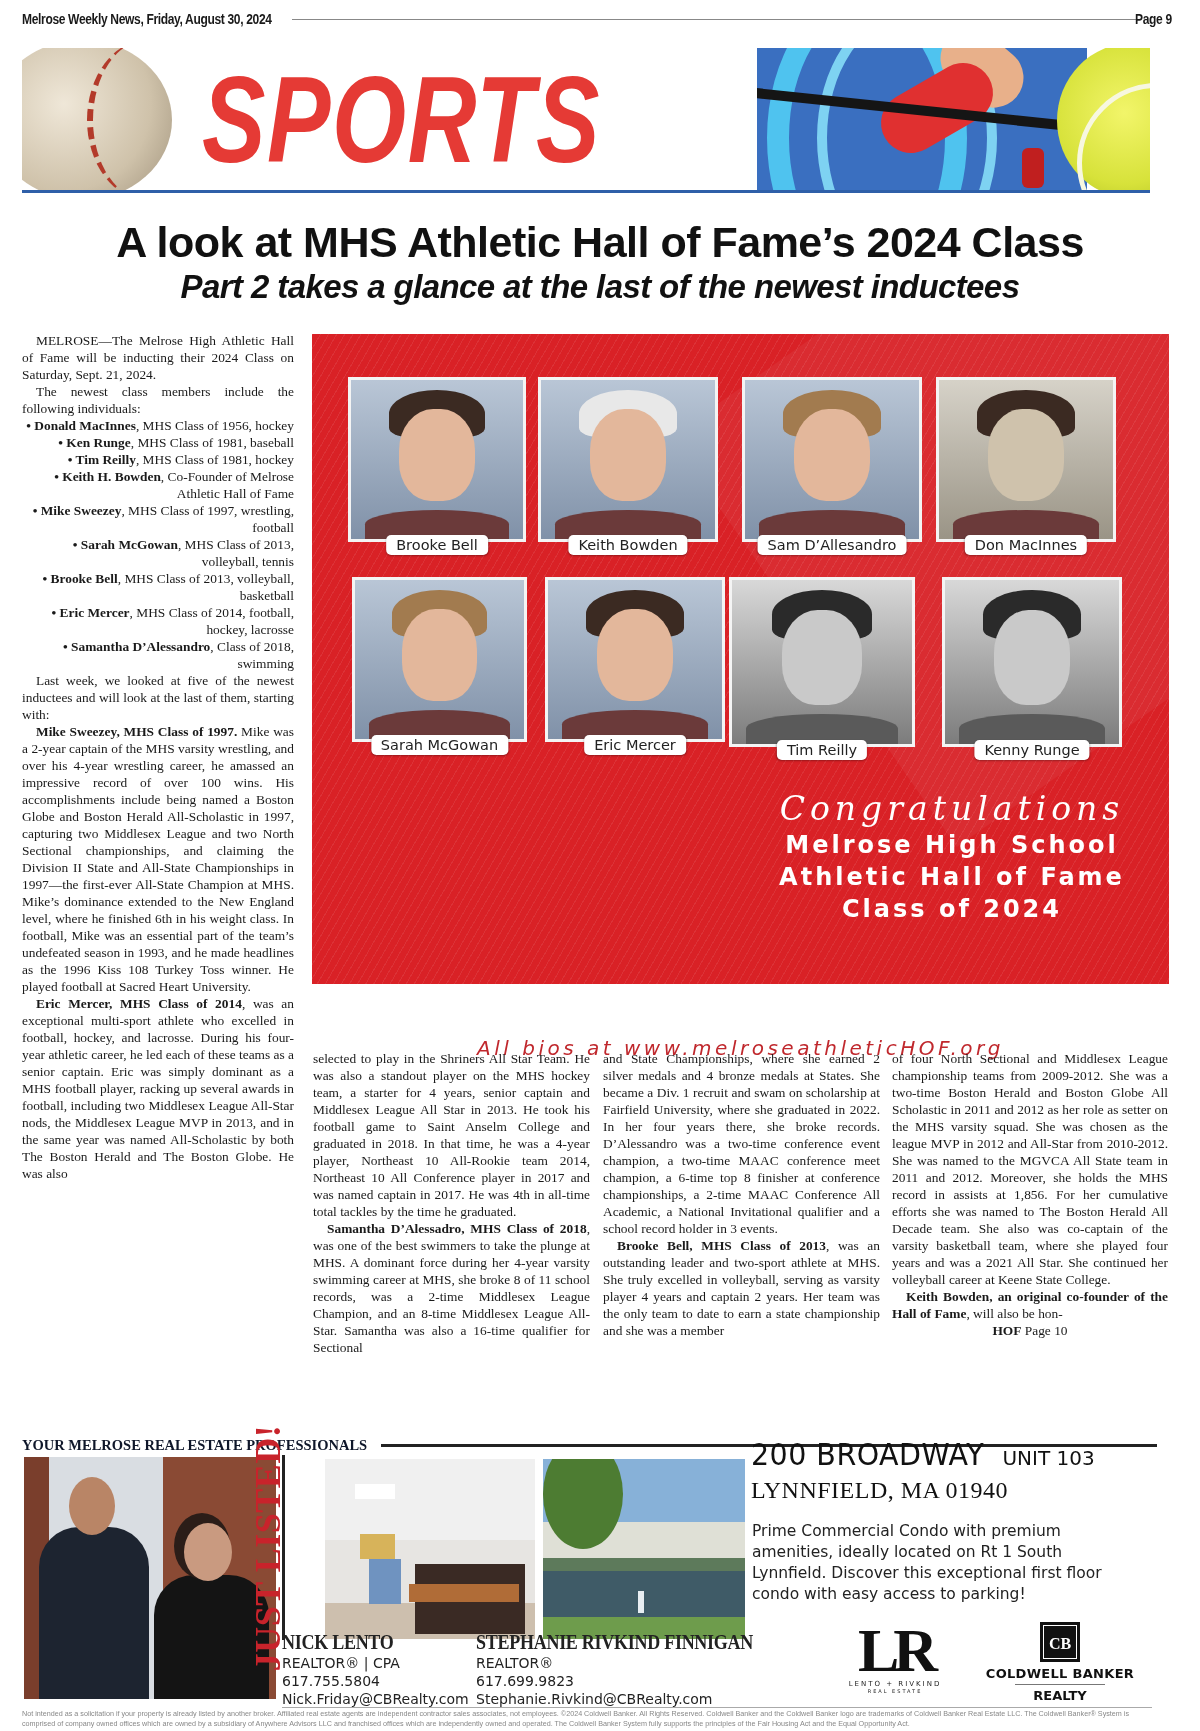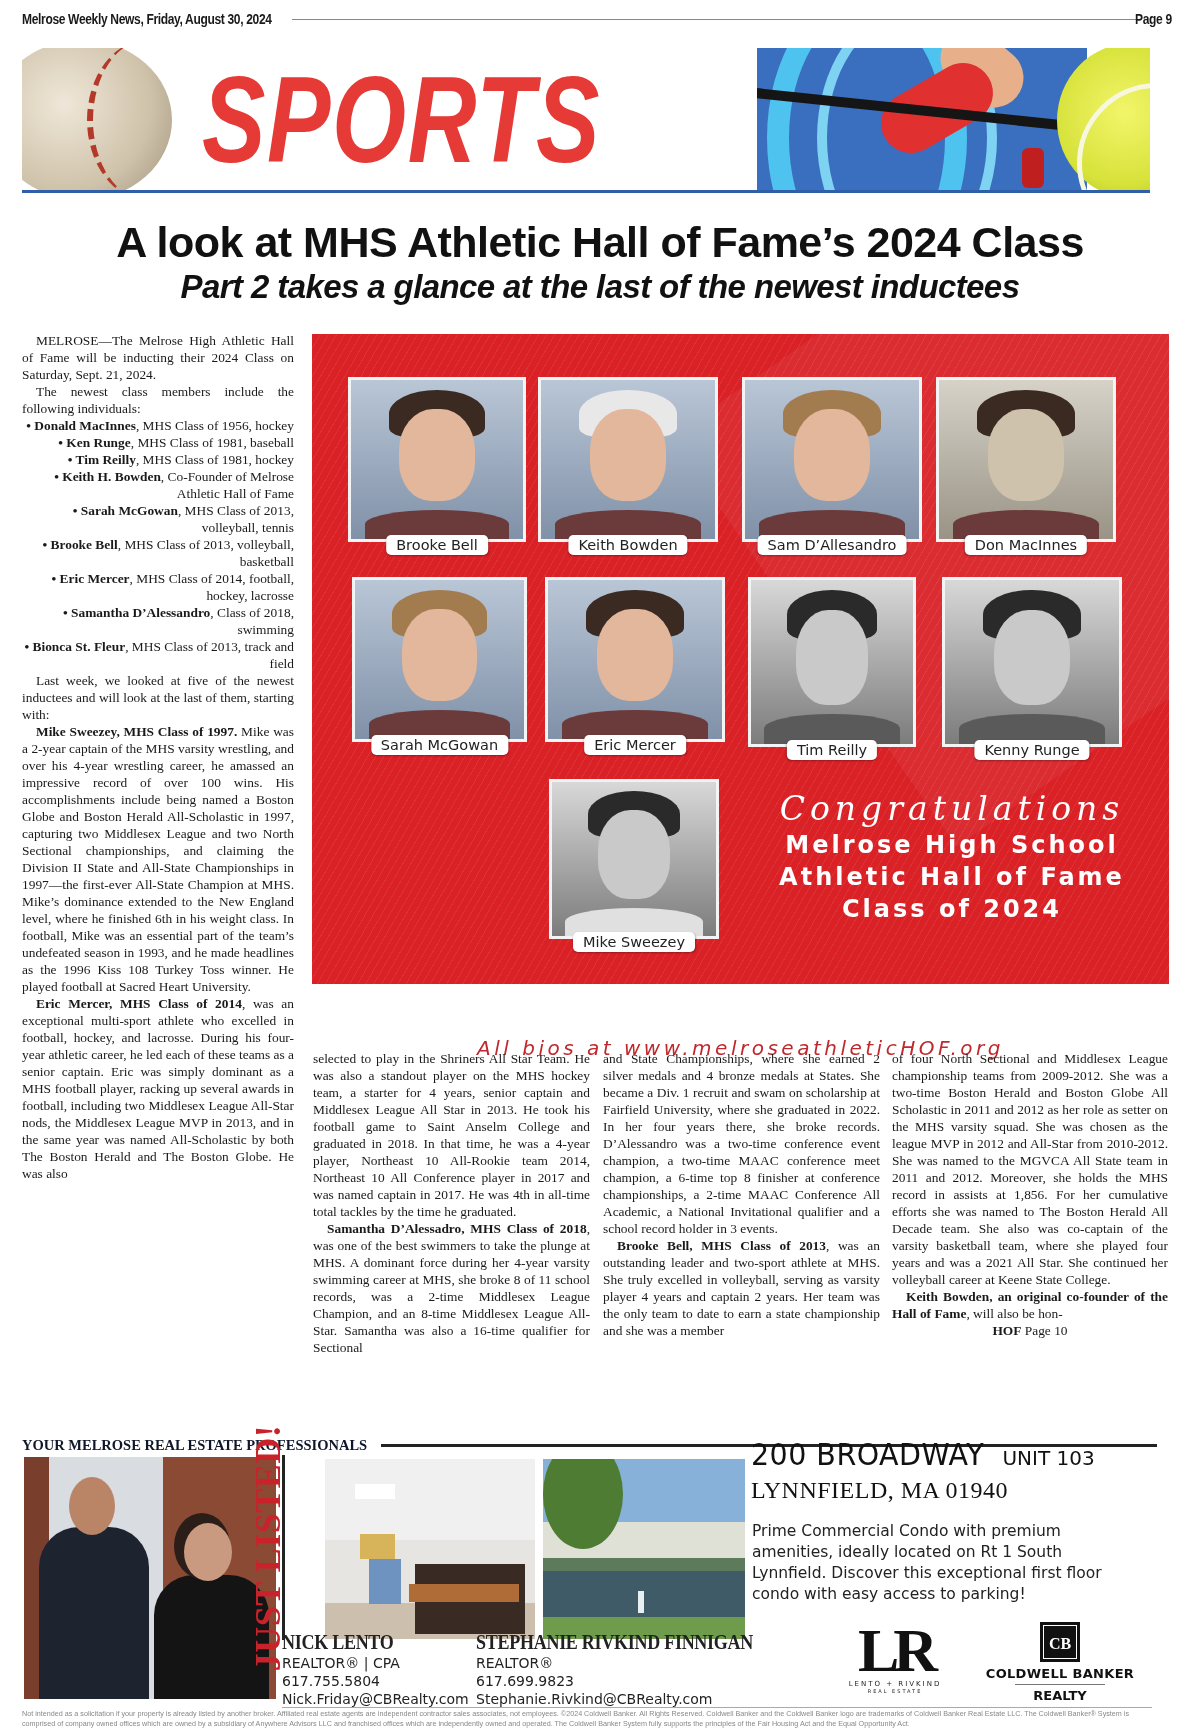--- a/index.html
+++ b/index.html
@@ -138,25 +138,25 @@
 <h2 class="subhead">Part 2 takes a glance at the last of the newest inductees</h2>
 
 <div class="col col1">
   <p>MELROSE—The Melrose High Athletic Hall of Fame will be inducting their 2024 Class on Saturday, Sept. 21, 2024.</p>
   <p>The newest class members include the following individuals:</p>
   <div class="list">
     <div><b>• Donald MacInnes</b><span>, MHS Class of 1956, hockey</span></div>
     <div><b>• Ken Runge</b><span>, MHS Class of 1981, baseball</span></div>
     <div><b>• Tim Reilly</b><span>, MHS Class of 1981, hockey</span></div>
     <div><b>• Keith H. Bowden</b><span>, Co-Founder of Melrose Athletic Hall of Fame</span></div>
+    <div><b>• Mike Sweezey</b><span>, MHS Class of 1997, wrestling, football</span></div>
     <div><b>• Sarah McGowan</b><span>, MHS Class of 2013, volleyball, tennis</span></div>
     <div><b>• Brooke Bell</b><span>, MHS Class of 2013, volleyball, basketball</span></div>
     <div><b>• Eric Mercer</b><span>, MHS Class of 2014, football, hockey, lacrosse</span></div>
     <div><b>• Samantha D’Alessandro</b><span>, Class of 2018, swimming</span></div>
-    <div><b>• Bionca St. Fleur</b><span>, MHS Class of 2013, track and field</span></div>
   </div>
   <p>Last week, we looked at five of the newest inductees and will look at the last of them, starting with:</p>
   <p><b>Mike Sweezey, MHS Class of 1997.</b><span> Mike was a 2-year captain of the MHS varsity wrestling, and over his 4-year wrestling career, he amassed an impressive record of over 100 wins. His accomplishments include being named a Boston Globe and Boston Herald All-Scholastic in 1997, capturing two Middlesex League and two North Sectional championships, and claiming the Division II State and All-State Championships in 1997—the first-ever All-State Champion at MHS. Mike’s dominance extended to the New England level, where he finished 6th in his weight class. In football, Mike was an essential part of the team’s undefeated season in 1993, and he made headlines as the 1996 Kiss 108 Turkey Toss winner. He played football at Sacred Heart University.</span></p>
   <p><b>Eric Mercer, MHS Class of 2014</b><span>, was an exceptional multi-sport athlete who excelled in football, hockey, and lacrosse. During his four-year athletic career, he led each of these teams as a senior captain. Eric was simply dominant as a MHS football player, racking up several awards in football, including two Middlesex League All-Star nods, the Middlesex League MVP in 2013, and in the same year was named All-Scholastic by both The Boston Herald and The Boston Globe. He was also</span></p>
 </div>
 
 <div class="graphic">
   <div class="diag"></div>
   <div class="photo" style="left:36px;top:43px;width:178px;height:165px;">
     <div class="hair"></div>
@@ -187,37 +187,31 @@
       <div class="face"></div>
       <div class="shoulders"></div>
     <span class="name-tag">Sarah McGowan</span>
   </div>
   <div class="photo" style="left:233px;top:243px;width:180px;height:165px;text-align:right;">
     <div class="hair"></div>
       <div class="face"></div>
       <div class="shoulders"></div>
     <span class="name-tag">Eric Mercer</span>
   </div>
-  <div class="photo bw" style="left:436px;top:243px;width:168px;height:170px;">
+  <div class="photo bw" style="left:417px;top:243px;width:186px;height:170px;">
     <div class="hair"></div>
       <div class="face"></div>
       <div class="shoulders"></div>
     <span class="name-tag">Tim Reilly</span>
   </div>
   <div class="photo bw" style="left:630px;top:243px;width:180px;height:170px;">
     <div class="hair"></div>
       <div class="face"></div>
       <div class="shoulders"></div>
     <span class="name-tag">Kenny Runge</span>
-  </div>
-  <div class="photo bw" style="left:237px;top:445px;width:170px;height:160px;">
-    <div class="hair"></div>
-      <div class="face"></div>
-      <div class="shoulders" style="background:#e0e0e0"></div>
-    <span class="name-tag">Mike Sweezey</span>
   </div>
   <div class="congrats">
     <div class="script">Congratulations</div>
     <div class="line">Melrose High School</div>
     <div class="line">Athletic Hall of Fame</div>
     <div class="line">Class of 2024</div>
   </div>
 </div>
 <div class="bios">All bios at www.melroseathleticHOF.org</div>
 

